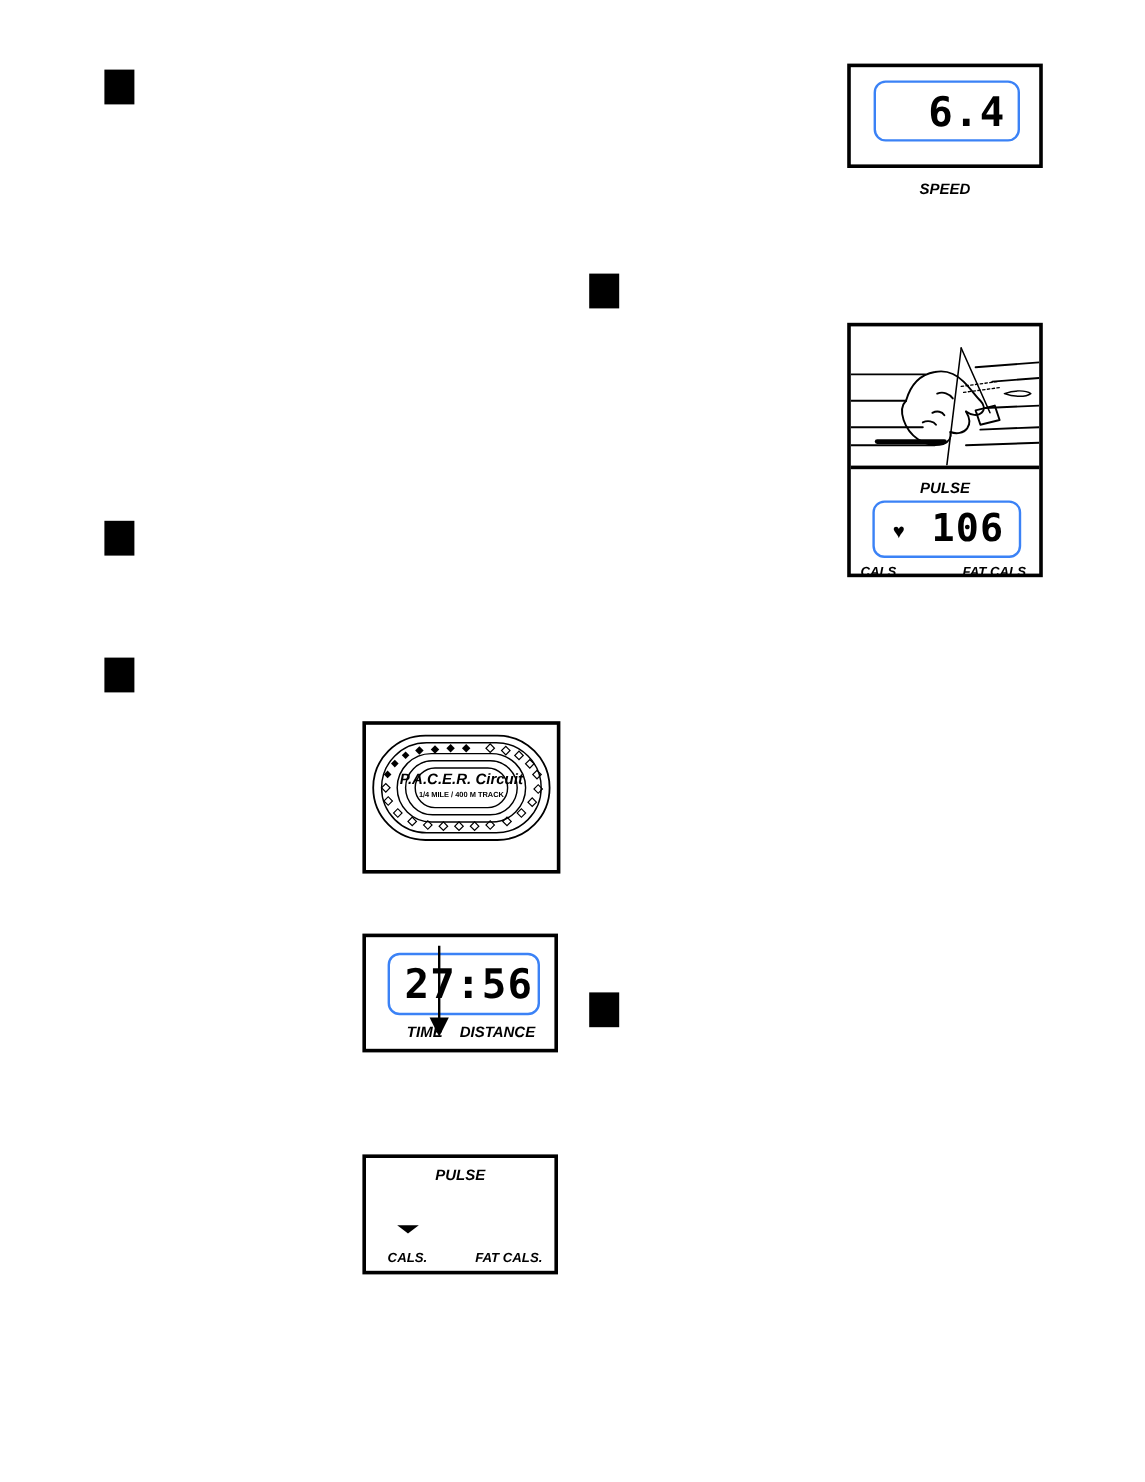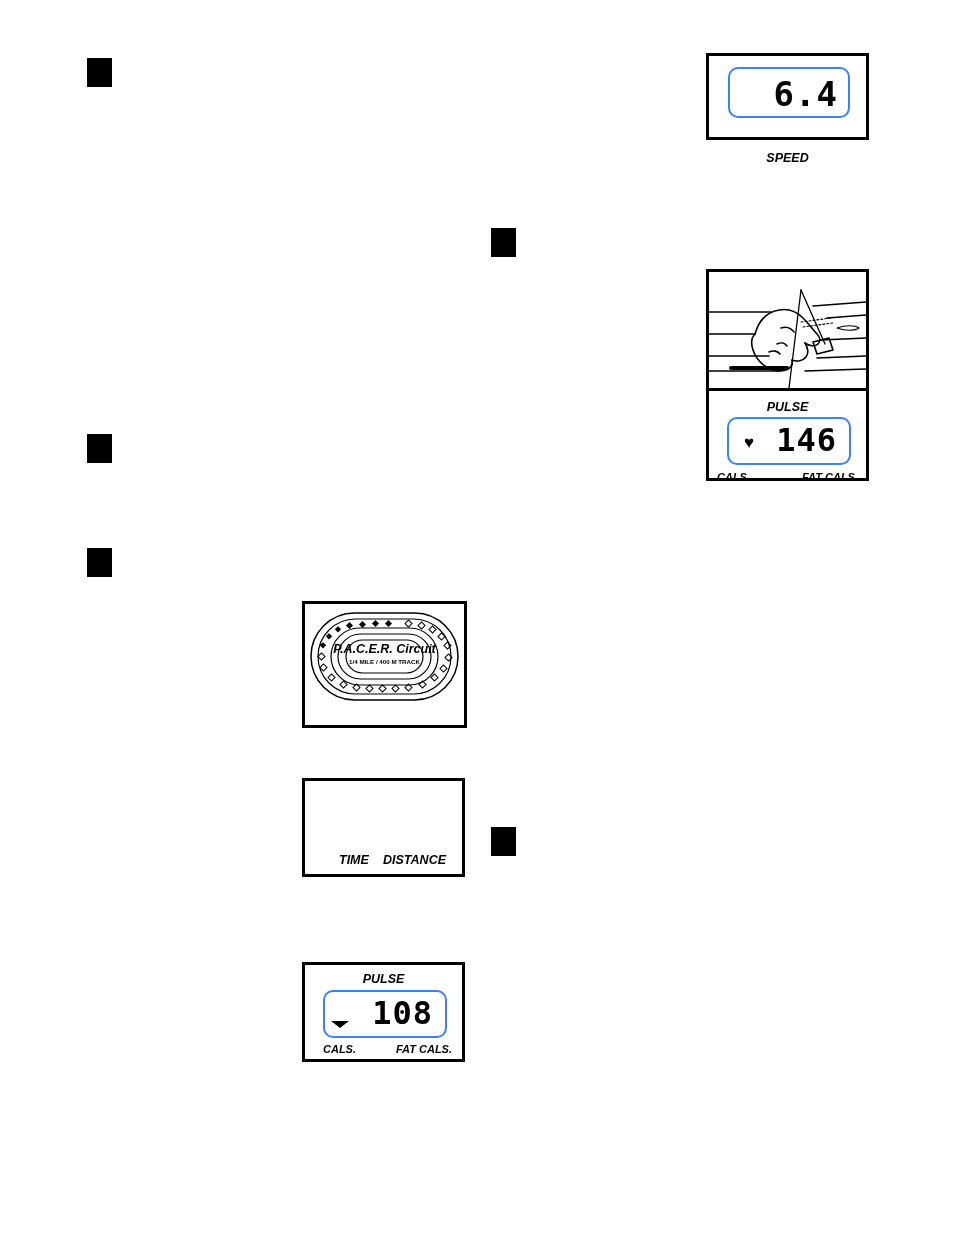--- a/index.html
+++ b/index.html
@@ -166,21 +166,21 @@
           <path d="M92,18 L80,116" stroke-width="1.3"></path>
           <path d="M92,18 L116,72" stroke-width="1.3"></path>
         </g>
       </svg>
     </div>
 
     <div class="panel">
       <div class="lbl pulse-lbl">PULSE</div>
       <div class="lcd">
         <div class="heart">♥</div>
-        <div class="seg">146</div>
+        <div class="seg">106</div>
       </div>
       <div class="lbl cals">CALS.</div>
       <div class="lbl fcals">FAT CALS.</div>
     </div>
   </div>
 
   <div class="fig" id="fig-track">
     <svg viewBox="0 0 159 105" width="159" height="105">
       <g fill="none" stroke="#000">
 
@@ -223,27 +223,31 @@
           <rect x="14" y="50" width="5" height="5" transform="rotate(45 16.5 52.5)"></rect>
         </g>
       </g>
 
       <text x="79.5" y="49" text-anchor="middle" font-family="Liberation Sans, sans-serif" font-size="12.5" font-weight="bold" font-style="italic" fill="#000" id="svg-pacer-title">P.A.C.E.R. Circuit</text>
       <text x="79.5" y="60" text-anchor="middle" font-family="Liberation Sans, sans-serif" font-size="6.2" font-weight="bold" fill="#000" id="svg-pacer-subtitle">1/4 MILE / 400 M TRACK</text>
     </svg>
   </div>
 
   <div class="fig" id="fig-time">
+    <div class="lcd">
+      <div class="seg">27:56</div>
+      <svg class="arrow" width="22" height="78" viewBox="0 0 22 78">
+        <path d="M11,0 L11,62" stroke="#000" stroke-width="2" fill="none"></path>
+        <path d="M3,60 L19,60 L11,76 Z" fill="#000"></path>
+      </svg>
+    </div>
     <div class="lbl t-lbl">TIME</div>
     <div class="lbl d-lbl">DISTANCE</div>
   </div>
 
   <div class="fig" id="fig-pulse">
     <div class="lbl pulse-lbl">PULSE</div>
-    <div class="lcd">
-      <div class="seg">108</div>
-    </div>
     <div class="tri"></div>
     <div class="lbl cals">CALS.</div>
     <div class="lbl fcals">FAT CALS.</div>
   </div>
 
 </div>
 
 </body></html>

